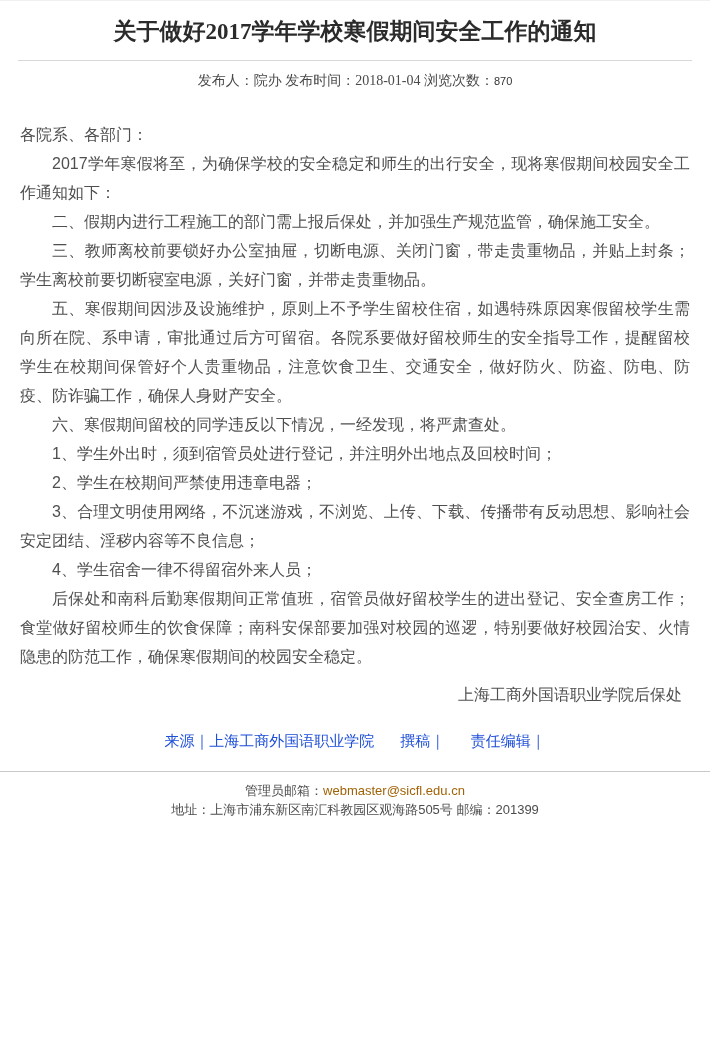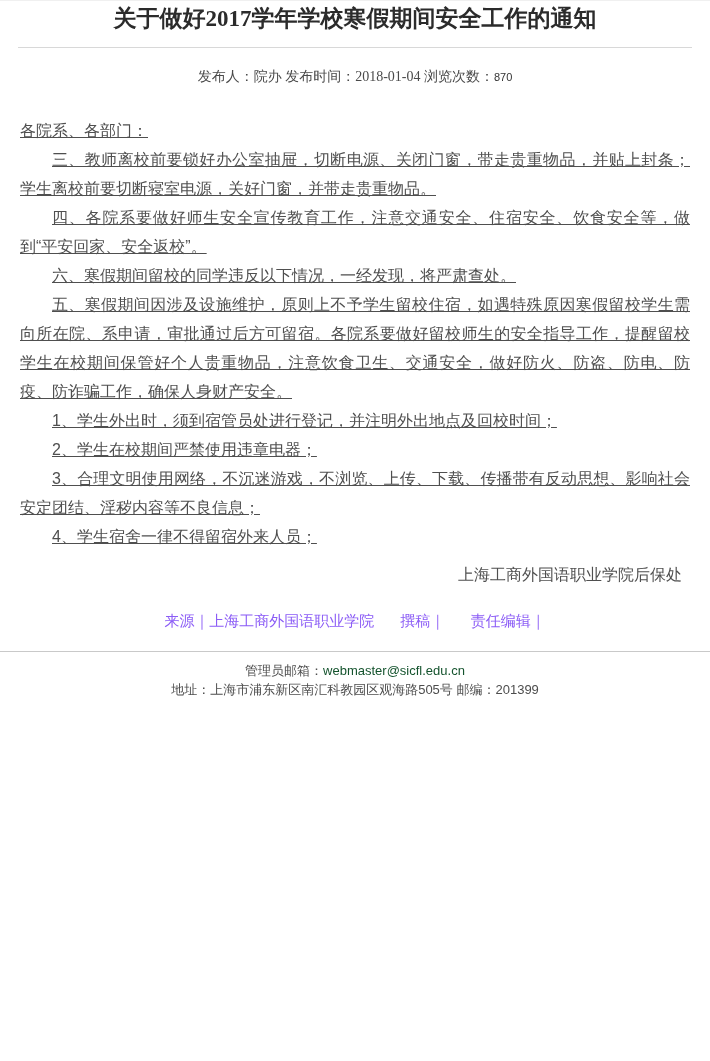--- a/index.html
+++ b/index.html
@@ -12,111 +12,112 @@
     color: #4f4f4f;
     border-top: 1px solid #f0f0f0;
   }
   .doc-title {
     font-family: "Liberation Serif", "DejaVu Serif", serif;
     font-weight: bold;
     font-size: 23px;
     line-height: 30px;
     text-align: center;
     color: #2b2b2b;
-    padding: 3px 20px 0 20px;
+    padding: 16px 20px 0 20px;
     margin: 0;
   }
   .title-divider {
     border: none;
     border-top: 1px solid #d8d8d8;
     margin: 13px 18px 0 18px;
     height: 0;
   }
   .meta-line {
-    margin-top: 20px;
+    margin-top: 11px;
     text-align: center;
     font-family: "Liberation Serif", "DejaVu Serif", serif;
     font-size: 14px;
     line-height: 18px;
     color: #4a4a4a;
   }
   .meta-line .views-count {
     font-family: "Liberation Sans", "DejaVu Sans", sans-serif;
     font-size: 11px;
     color: #333333;
   }
   .article {
     padding: 0 20px;
     margin-top: 30px;
     font-size: 16px;
     line-height: 29px;
     text-align: justify;
     color: #4f4f4f;
-    text-decoration: underline;
   }
   .article p { margin: 0; text-indent: 2em; }
   .article p.salutation { text-indent: 0; }
   .signature-block {
     padding: 0 20px;
     margin-top: 9px;
     font-size: 16px;
     line-height: 29px;
     text-align: right;
     color: #4f4f4f;
   }
   .signature-name { padding-right: 8px; }
   .signature-date { padding-right: 70px; }
   .source-line {
     margin-top: 22px;
     text-align: center;
     font-size: 15px;
     line-height: 20px;
-    color: #8b5cf6;
+    color: #1d4ed8;
   }
   .source-line .gap { display: inline-block; width: 26px; }
   .page-footer {
     margin-top: 20px;
     border-top: 1px solid #c9c9c9;
     padding: 9px 10px 11px 10px;
     text-align: center;
     font-size: 13px;
     line-height: 19px;
     color: #4d4d4d;
     background: #ffffff;
   }
   .email-link {
-    color: #14532d;
+    color: #a16207;
     text-decoration: none;
     cursor: pointer;
   }
 </style>
 </head>
 <body>
 
 <h1 class="doc-title">关于做好2017学年学校寒假期间安全工作的通知</h1>
 
 <hr class="title-divider">
 
 <div class="meta-line">
   <span>发布人：</span><span>院办</span>
   <span>发布时间：</span><span>2018-01-04</span>
   <span>浏览次数：</span><span class="views-count">870</span>
 </div>
 
 <div class="article">
   <p class="salutation">各院系、各部门：</p>
   <div>
+      <p>2017学年寒假将至，为确保学校的安全稳定和师生的出行安全，现将寒假期间校园安全工作通知如下：</p>
+      <p>二、假期内进行工程施工的部门需上报后保处，并加强生产规范监管，确保施工安全。</p>
       <p>三、教师离校前要锁好办公室抽屉，切断电源、关闭门窗，带走贵重物品，并贴上封条；学生离校前要切断寝室电源，关好门窗，并带走贵重物品。</p>
-      <p>四、各院系要做好师生安全宣传教育工作，注意交通安全、住宿安全、饮食安全等，做到“平安回家、安全返校”。</p>
+      <p>五、寒假期间因涉及设施维护，原则上不予学生留校住宿，如遇特殊原因寒假留校学生需向所在院、系申请，审批通过后方可留宿。各院系要做好留校师生的安全指导工作，提醒留校学生在校期间保管好个人贵重物品，注意饮食卫生、交通安全，做好防火、防盗、防电、防疫、防诈骗工作，确保人身财产安全。</p>
       <p>六、寒假期间留校的同学违反以下情况，一经发现，将严肃查处。</p>
-      <p>五、寒假期间因涉及设施维护，原则上不予学生留校住宿，如遇特殊原因寒假留校学生需向所在院、系申请，审批通过后方可留宿。各院系要做好留校师生的安全指导工作，提醒留校学生在校期间保管好个人贵重物品，注意饮食卫生、交通安全，做好防火、防盗、防电、防疫、防诈骗工作，确保人身财产安全。</p>
       <p>1、学生外出时，须到宿管员处进行登记，并注明外出地点及回校时间；</p>
       <p>2、学生在校期间严禁使用违章电器；</p>
       <p>3、合理文明使用网络，不沉迷游戏，不浏览、上传、下载、传播带有反动思想、影响社会安定团结、淫秽内容等不良信息；</p>
       <p>4、学生宿舍一律不得留宿外来人员；</p>
+      <p>后保处和南科后勤寒假期间正常值班，宿管员做好留校学生的进出登记、安全查房工作；食堂做好留校师生的饮食保障；南科安保部要加强对校园的巡逻，特别要做好校园治安、火情隐患的防范工作，确保寒假期间的校园安全稳定。</p>
     </div>
 </div>
 
 <div class="signature-block">
   <div class="signature-name">上海工商外国语职业学院后保处</div>
 </div>
 
 <div class="source-line">
   <span>来源｜上海工商外国语职业学院</span><span class="gap"></span><span>撰稿｜</span><span class="gap"></span><span>责任编辑｜</span>
 </div>

